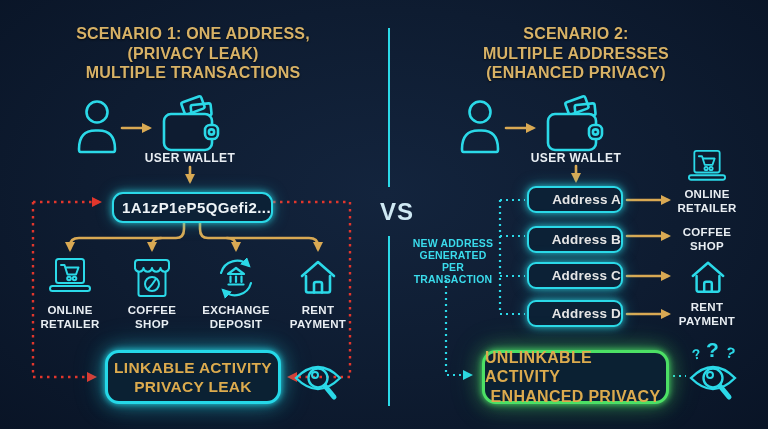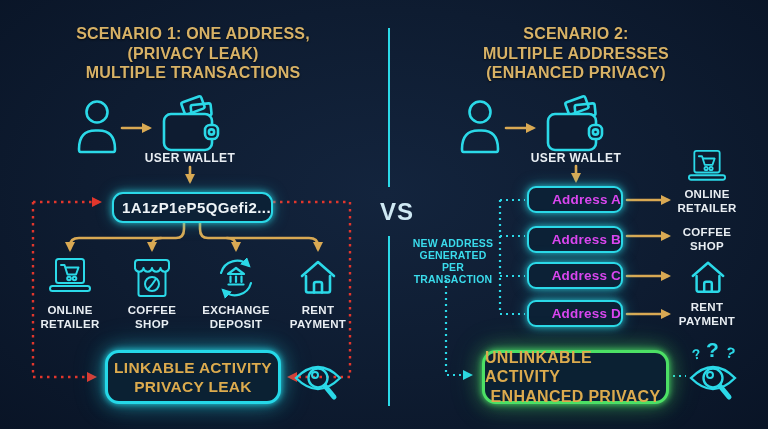--- a/index.html
+++ b/index.html
@@ -5,21 +5,21 @@
   html,body{margin:0;padding:0;background:#06101f;}
   #stage{
     position:relative;width:768px;height:429px;overflow:hidden;
     font-family:"Liberation Sans",sans-serif;font-weight:bold;
     background:radial-gradient(ellipse at 50% 45%, #13243d 0%, #0e1c31 55%, #091426 100%);
   }
   .abs{position:absolute;}
   .ctr{text-align:center;}
   .gold{color:#d8b266;}
   .white{color:#e9eef3;}
-  .cyan{color:#d946ef;}
+  .cyan{color:#e5e5e5;}
   .title{font-size:16px;line-height:19.5px;letter-spacing:.2px;text-shadow:0 1px 2px rgba(0,0,0,.6);}
   .small-label{font-size:11.5px;line-height:13.5px;letter-spacing:.3px;}
   .uw{font-size:12px;letter-spacing:.4px;}
   .pill{
     box-sizing:border-box;border:2.5px solid #2bd9e8;border-radius:9px;background:#0c2136;
     display:flex;align-items:center;justify-content:flex-end;
     box-shadow:0 0 7px rgba(43,217,232,.75),0 0 16px rgba(43,217,232,.35);
   }
   .addr-main{font-size:15px;letter-spacing:.4px;color:#eef4f7;border-radius:11px;}
   .addr-pill{font-size:13.5px;letter-spacing:.2px;}

